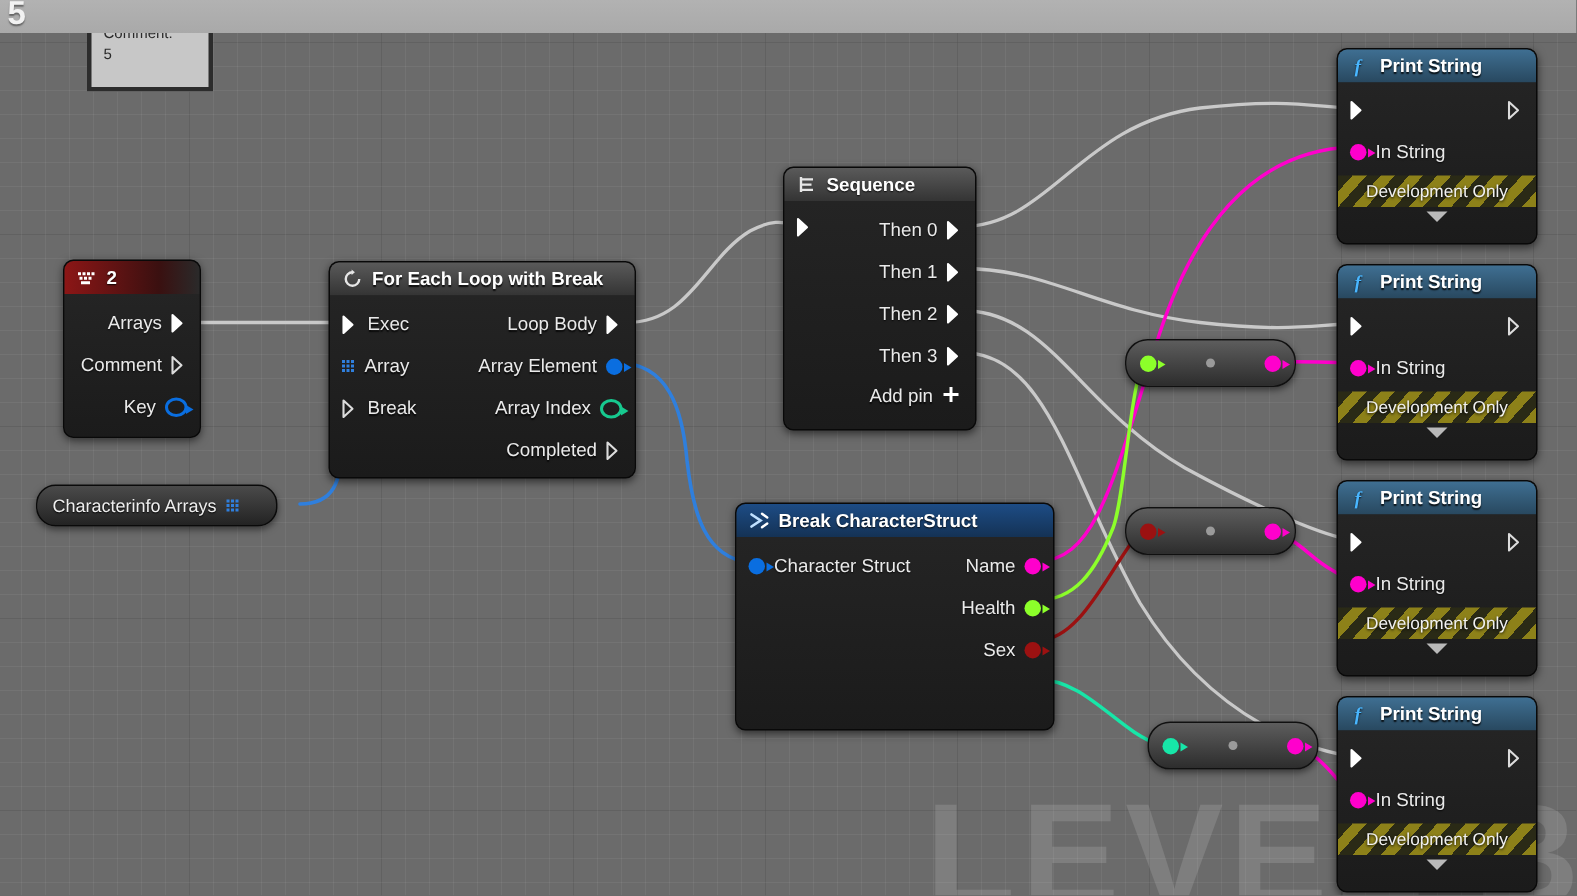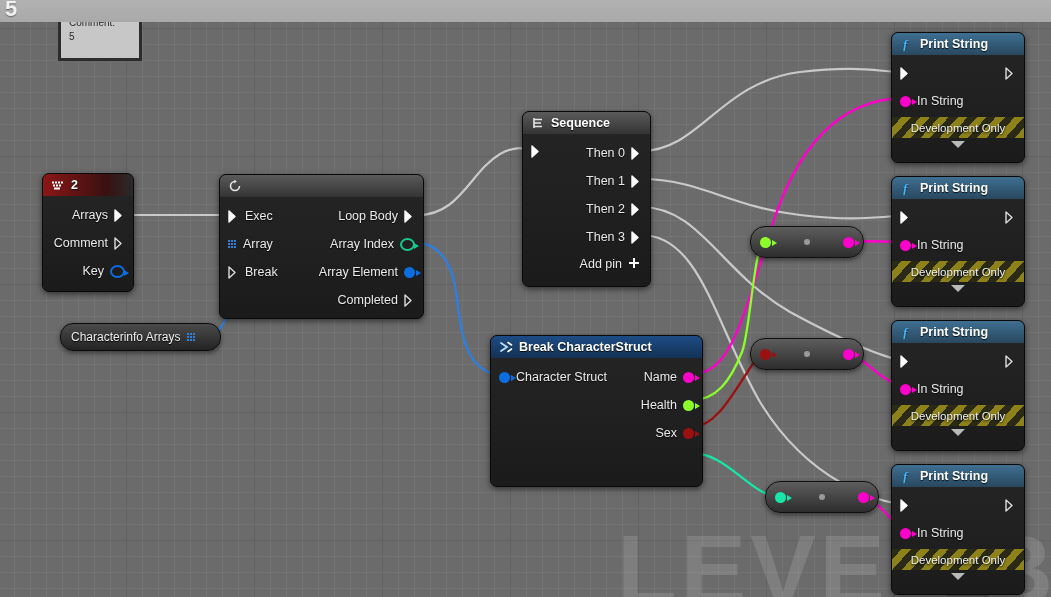--- a/index.html
+++ b/index.html
@@ -188,21 +188,21 @@
               </svg>
           </span>
         </div>
         <div class="row out">
           <span class="lbl">Key</span>
           <span class="circ hollow r" style="color:#0a6ee0;"></span>
         </div>
       </div>
     </div>
 
-    <div class="pill" style="left:60px;top:301px;width:139px;">
+    <div class="pill" style="left:24px;top:301px;width:139px;">
       <span>Characterinfo Arrays</span>
       <span class="arr">
         <i></i>
           <i></i>
           <i></i>
           <i></i>
           <i></i>
           <i></i>
           <i></i>
           <i></i>
@@ -211,20 +211,21 @@
     </div>
 
     <div class="node" style="left:219px;top:152px;width:203px;">
       <div class="hdr hdr-gray">
         <span class="ic">
           <svg width="14" height="14" viewBox="0 0 14 14">
             <path d="M11.5 7 A4.5 4.5 0 1 1 7 2.5" fill="none" stroke="#e6e6e6" stroke-width="1.6"></path>
             <path d="M6.4 0.6 L8.6 2.5 L6.4 4.4 Z" fill="#e6e6e6"></path>
           </svg>
         </span>
+        <span>For Each Loop with Break</span>
       </div>
       <div class="body" style="height:110px;">
 
         <div style="position:absolute;left:0;top:5px;width:100%;">
           <div class="row in">
             <span class="exec">
               <svg width="11" height="13" viewBox="0 0 11 13">
                   <path d="M1 1 L7 6.5 L1 12 Z" fill="#fff" stroke="#fff" stroke-width="1.4" stroke-linejoin="round"></path>
                 </svg>
             </span>
@@ -257,26 +258,26 @@
         <div style="position:absolute;right:0;top:5px;width:100%;">
           <div class="row out">
             <span class="lbl">Loop Body</span>
             <span class="exec">
               <svg width="11" height="13" viewBox="0 0 11 13">
                   <path d="M1 1 L7 6.5 L1 12 Z" fill="#fff" stroke="#fff" stroke-width="1.4" stroke-linejoin="round"></path>
                 </svg>
             </span>
           </div>
           <div class="row out">
+            <span class="lbl">Array Element</span>
+            <span class="circ r" style="background:#0a6ee0;color:#0a6ee0;"></span>
+          </div>
+          <div class="row out">
             <span class="lbl">Array Index</span>
             <span class="circ hollow r" style="color:#17c98f;"></span>
-          </div>
-          <div class="row out">
-            <span class="lbl">Array Element</span>
-            <span class="circ r" style="background:#0a6ee0;color:#0a6ee0;"></span>
           </div>
           <div class="row out">
             <span class="lbl">Completed</span>
             <span class="exec">
               <svg width="11" height="13" viewBox="0 0 11 13">
                   <path d="M1 1 L7 6.5 L1 12 Z" fill="none" stroke="#dcdcdc" stroke-width="1.4" stroke-linejoin="round"></path>
                 </svg>
             </span>
           </div>
         </div>

